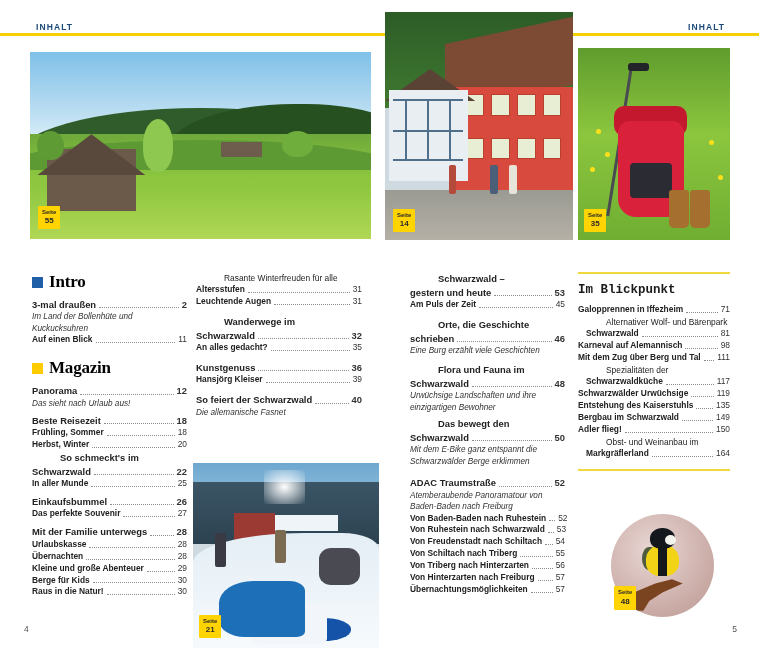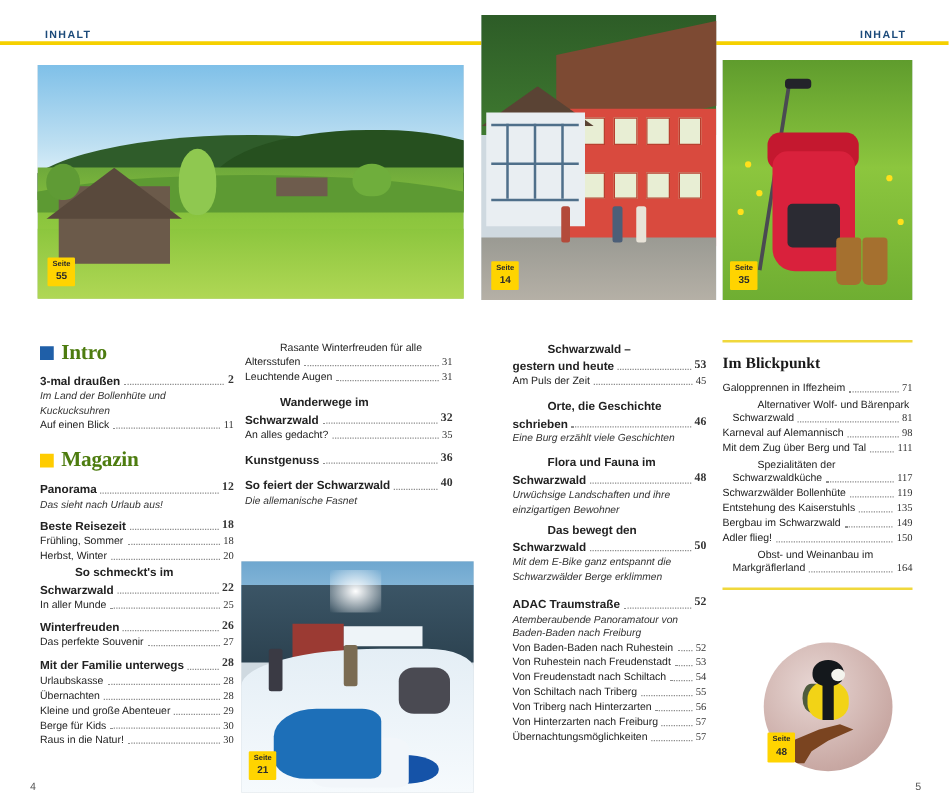--- a/index.html
+++ b/index.html
@@ -154,21 +154,21 @@
   .ph3 .polehandle {
     position:absolute; left: 33%; top: 8%; width: 14%; height: 4%;
     background: #23232a; border-radius: 3px;
   }
   .ph3 .boot { position:absolute; bottom: 6%; width: 13%; height: 20%; background:#a5702f; border-radius: 3px 3px 5px 5px; }
   .ph3 .b1 { left: 60%; }
   .ph3 .b2 { left: 74%; }
   .ph3 .flower { position:absolute; width:5px; height:5px; background:#ffe01b; border-radius:50%; }
 
   
-  .ph4 { left: 193px; top: 449px; width: 186px; height: 185px; }
+  .ph4 { left: 193px; top: 463px; width: 186px; height: 185px; }
   .ph4 .wsky {
     position:absolute; left:0; top:0; width:100%; height:34%;
     background: linear-gradient(#6ea7cf, #a9cfe6);
   }
   .ph4 .wtrees {
     position:absolute; left:0; top:10%; width:100%; height:34%;
     background: linear-gradient(#3b5566, #2c4250);
   }
   .ph4 .sun {
     position:absolute; left: 38%; top: 4%; width: 22%; height: 18%;
@@ -265,51 +265,51 @@
   .col4 { left: 578px; width: 152px; }
 
   .sec-title {
     display: flex;
     align-items: center;
     gap: 6px;
     margin: 0 0 6px 0;
     font-family: "Liberation Serif", serif;
     font-size: 17px;
     font-weight: bold;
-    color: #4d7c0f;
+    color: #000000;
     letter-spacing: -0.2px;
   }
   .sec-title.second { margin-top: 12px; }
   .sq { width: 11px; height: 11px; flex: 0 0 11px; display:inline-block; }
   .sq.blue   { background: #1f5fa8; }
   .sq.yellow { background: #ffcc00; }
 
   .blickpunkt-head {
-    font-family: Liberation Serif, serif;
+    font-family: Liberation Mono, monospace;
     font-size: 12.5px;
     font-weight: bold;
     color: #1a1a1a;
     margin: 0 0 7px 0;
   }
 
   .row {
     display: flex;
     align-items: flex-end;
     width: 100%;
     line-height: 1.42;
   }
-  .row .lbl { white-space: nowrap; }
+  .row .lbl { white-space: nowrap; font-weight: bold; }
   .row .dots {
     flex: 1 1 auto;
     min-width: 6px;
     border-bottom: 1px dotted #8c8c8c;
     margin: 0 3px 3px 3px;
     height: 1px;
   }
-  .row .pg { white-space: nowrap; color: #333; font-family: Liberation Serif, serif; }
+  .row .pg { white-space: nowrap; color: #333; }
 
   .row.major { font-weight: bold; font-size: 9.4px; margin-top: 5px; }
   .row.major .pg { font-weight: bold; }
   .row.minor { font-size: 8.4px; }
   .plain {
     font-size: 8.4px;
     line-height: 1.45;
     padding-left: 28px;
   }
   .plain.bold { font-weight: bold; font-size: 9.4px; }
@@ -474,21 +474,21 @@
       <span class="lbl">Schwarzwald</span>
       <span class="dots"></span>
       <span class="pg">22</span>
     </div>
     <div class="row minor">
       <span class="lbl">In aller Munde</span>
       <span class="dots"></span>
       <span class="pg">25</span>
     </div>
     <div class="row major">
-      <span class="lbl">Winterfreuden</span>
+      <span class="lbl">Einkaufsbummel</span>
       <span class="dots"></span>
       <span class="pg">26</span>
     </div>
     <div class="row minor">
       <span class="lbl">Das perfekte Souvenir</span>
       <span class="dots"></span>
       <span class="pg">27</span>
     </div>
     <div class="row major">
       <span class="lbl">Mit der Familie unterwegs</span>
@@ -546,20 +546,25 @@
       <span class="lbl">An alles gedacht?</span>
       <span class="dots"></span>
       <span class="pg">35</span>
     </div>
 
     <div class="gap"></div>
     <div class="row major" style="margin-top:0;">
       <span class="lbl">Kunstgenuss</span>
       <span class="dots"></span>
       <span class="pg">36</span>
+    </div>
+    <div class="row minor">
+      <span class="lbl">Hansjörg Kleiser</span>
+      <span class="dots"></span>
+      <span class="pg">39</span>
     </div>
 
     <div class="gap"></div>
     <div class="row major" style="margin-top:0;">
       <span class="lbl">So feiert der Schwarzwald</span>
       <span class="dots"></span>
       <span class="pg">40</span>
     </div>
     <div class="ital">Die allemanische Fasnet</div>
   </div>
@@ -632,21 +637,21 @@
       <span class="pg">52</span>
     </div>
     <div class="ital">Atemberaubende Panoramatour von</div>
     <div class="ital">Baden-Baden nach Freiburg</div>
     <div class="row minor">
       <span class="lbl">Von Baden-Baden nach Ruhestein</span>
       <span class="dots"></span>
       <span class="pg">52</span>
     </div>
     <div class="row minor">
-      <span class="lbl">Von Ruhestein nach Freudenstadt</span>
+      <span class="lbl">Von Ruhestein nach Schwarzwald</span>
       <span class="dots"></span>
       <span class="pg">53</span>
     </div>
     <div class="row minor">
       <span class="lbl">Von Freudenstadt nach Schiltach</span>
       <span class="dots"></span>
       <span class="pg">54</span>
     </div>
     <div class="row minor">
       <span class="lbl">Von Schiltach nach Triberg</span>
@@ -695,21 +700,21 @@
       <span class="dots"></span>
       <span class="pg">111</span>
     </div>
     <div class="plain">Spezialitäten der</div>
     <div class="row minor indent">
       <span class="lbl">Schwarzwaldküche</span>
       <span class="dots"></span>
       <span class="pg">117</span>
     </div>
     <div class="row minor">
-      <span class="lbl">Schwarzwälder Bollenhüte</span>
+      <span class="lbl">Schwarzwälder Urwüchsige</span>
       <span class="dots"></span>
       <span class="pg">119</span>
     </div>
     <div class="row minor">
       <span class="lbl">Entstehung des Kaiserstuhls</span>
       <span class="dots"></span>
       <span class="pg">135</span>
     </div>
     <div class="row minor">
       <span class="lbl">Bergbau im Schwarzwald</span>

